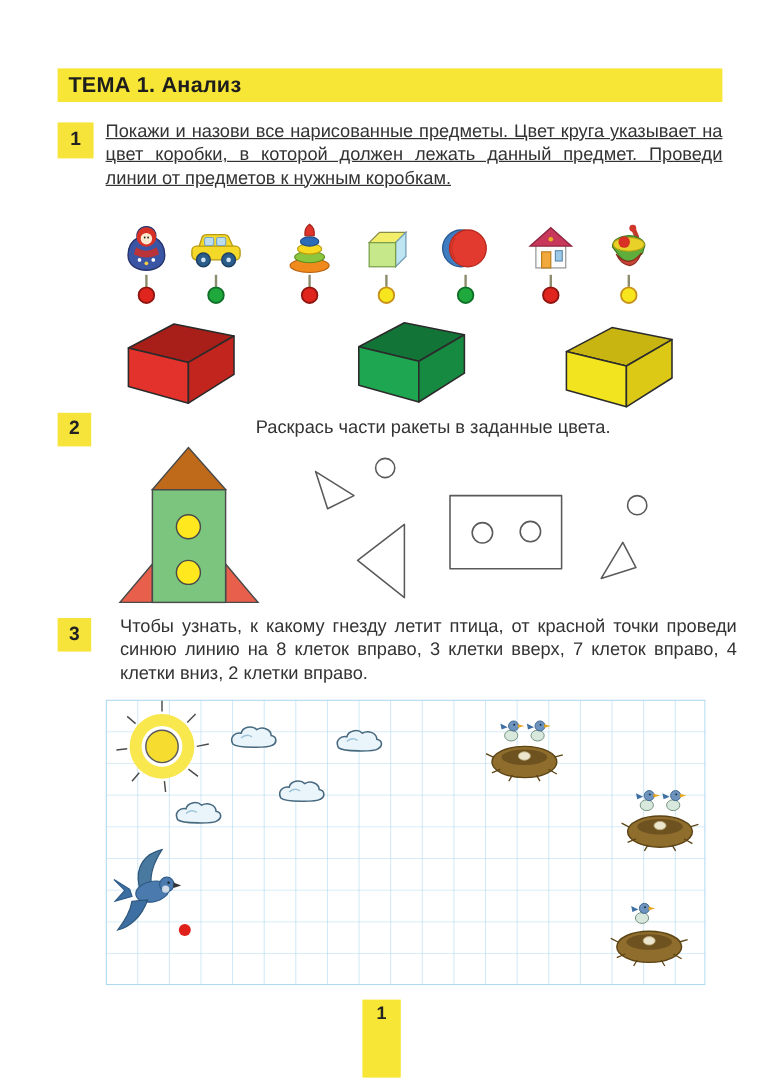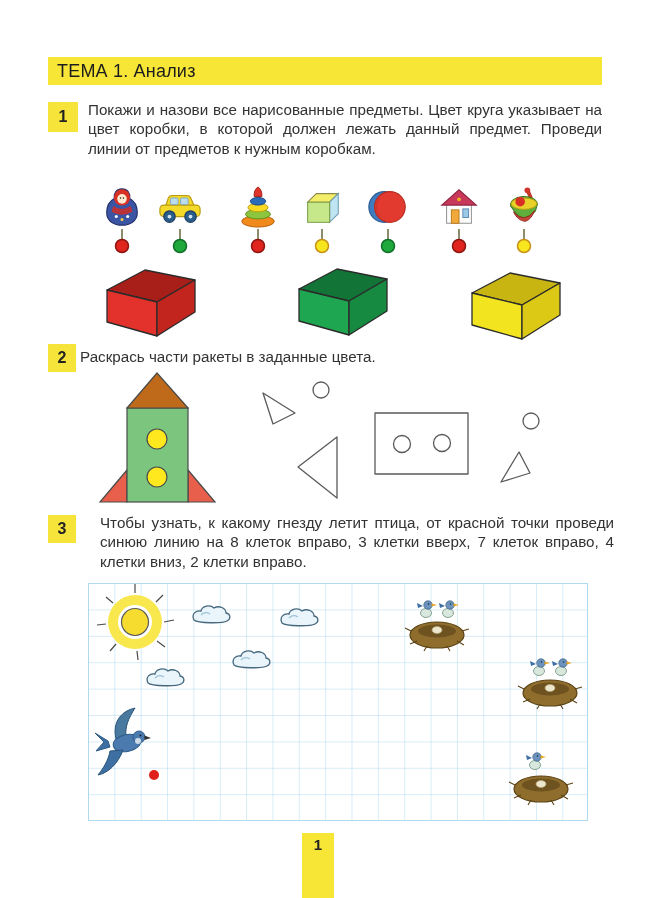--- a/index.html
+++ b/index.html
@@ -1,21 +1,21 @@
 <!DOCTYPE html>
 <html><head>
 <meta charset="utf-8">
 <style>
   html,body{margin:0;padding:0;background:#ffffff;}
   body{width:650px;height:898px;position:relative;font-family:"Liberation Sans",sans-serif;overflow:hidden;}
   .abs{position:absolute;}
 
   .topic-bar{left:48px;top:57px;width:554px;height:28px;background:#F7E636;
              display:flex;align-items:center;padding-left:9px;box-sizing:border-box;
-             font-size:18px;font-weight:normal;color:#1d1d1d;letter-spacing:.2px;}
+             font-size:18px;font-weight:bold;color:#1d1d1d;letter-spacing:.2px;}
 
   .task-badge{width:30px;height:30px;background:#F7E43B;display:flex;align-items:center;
               justify-content:center;font-weight:bold;font-size:16px;color:#222;}
   .task-text{width:514px;font-size:15.2px;line-height:19.3px;color:#333;text-align:justify;}
 
   .toys-row{left:88px;top:185px;width:470px;height:66px;}
   .toy{position:absolute;width:56px;text-align:center;top:0;}
   .toy svg.icon{display:block;margin:0 auto;}
   .stem{width:1.5px;height:10px;background:#8d8d6e;margin:0 auto;}
   .toy .dotsvg{display:block;margin:-1px auto 0;}
@@ -26,21 +26,21 @@
 </head>
 <body>
 
 <div class="abs topic-bar">
   <span>ТЕМА 1. Анализ</span>
 </div>
 
 <div class="abs task-badge" style="left:48px;top:102px;">
   <span>1</span>
 </div>
-<div class="abs task-text" style="left:88px;top:100px;">Покажи и назови все нарисованные предметы. Цвет круга указывает на цвет коробки, в которой должен лежать данный предмет. Проведи линии от предметов к нужным коробкам.</div>
+<div class="abs task-text" style="left:88px;top:100px;text-decoration:underline;">Покажи и назови все нарисованные предметы. Цвет круга указывает на цвет коробки, в которой должен лежать данный предмет. Проведи линии от предметов к нужным коробкам.</div>
 
 <div class="abs toys-row">
 
   <div class="toy" style="left:6px;">
     <svg class="icon" width="46" height="44" viewBox="0 0 46 46">
       <path d="M23,4 c-6,0 -9,5 -8,10 c-6,3 -8,9 -8,15 c0,9 8,13 16,13 c8,0 16,-4 16,-13 c0,-6 -2,-12 -8,-15 c1,-5 -2,-10 -8,-10 z" fill="#3A55A4" stroke="#26336b" stroke-width="1.2"></path>
       <circle cx="23" cy="13" r="8.5" fill="#D93026"></circle>
       <circle cx="23" cy="14.5" r="5" fill="#FDE8D0"></circle>
       <path d="M14,22 q9,6 18,0 l2,6 q-11,6 -22,0 z" fill="#C9302C" opacity="0.9"></path>
       <circle cx="17" cy="33" r="1.6" fill="#fff"></circle>
@@ -157,21 +157,21 @@
   <g transform="translate(380,9)">
     <polygon points="4,26 42,6 92,16 54,38" stroke="#2b2b2b" stroke-width="1.3" stroke-linejoin="round" fill="#C9B512"></polygon>
     <polygon points="4,26 54,38 54,72 4,58" stroke="#2b2b2b" stroke-width="1.3" stroke-linejoin="round" fill="#F2E41E"></polygon>
     <polygon points="54,38 92,16 92,48 54,72" stroke="#2b2b2b" stroke-width="1.3" stroke-linejoin="round" fill="#DCC916"></polygon>
   </g>
 </svg>
 
 <div class="abs task-badge" style="left:48px;top:344px;width:28px;height:28px;">
   <span>2</span>
 </div>
-<div class="abs task-text" style="left:80px;top:347px;text-align:left;">Раскрась части ракеты в заданные цвета.</div>
+<div class="abs task-text" style="left:104px;top:347px;text-align:center;">Раскрась части ракеты в заданные цвета.</div>
 
 <svg class="abs" style="left:88px;top:371px;" width="470" height="140" viewBox="0 0 470 140">
   <g>
     <polygon points="39,99 39,131 12,131" stroke="#4a4a4a" stroke-width="1.2" fill="#E8604C"></polygon>
     <polygon points="100,99 100,131 127,131" stroke="#4a4a4a" stroke-width="1.2" fill="#E8604C"></polygon>
     <rect x="39" y="37" width="61" height="94" stroke="#4a4a4a" stroke-width="1.2" fill="#7CC57E"></rect>
     <polygon points="69,2 100,37 39,37" stroke="#4a4a4a" stroke-width="1.2" fill="#BE6A1A"></polygon>
     <circle cx="69" cy="68" r="10" stroke="#4a4a4a" stroke-width="1.2" fill="#FFE81D"></circle>
     <circle cx="69" cy="106" r="10" stroke="#4a4a4a" stroke-width="1.2" fill="#FFE81D"></circle>
   </g>

